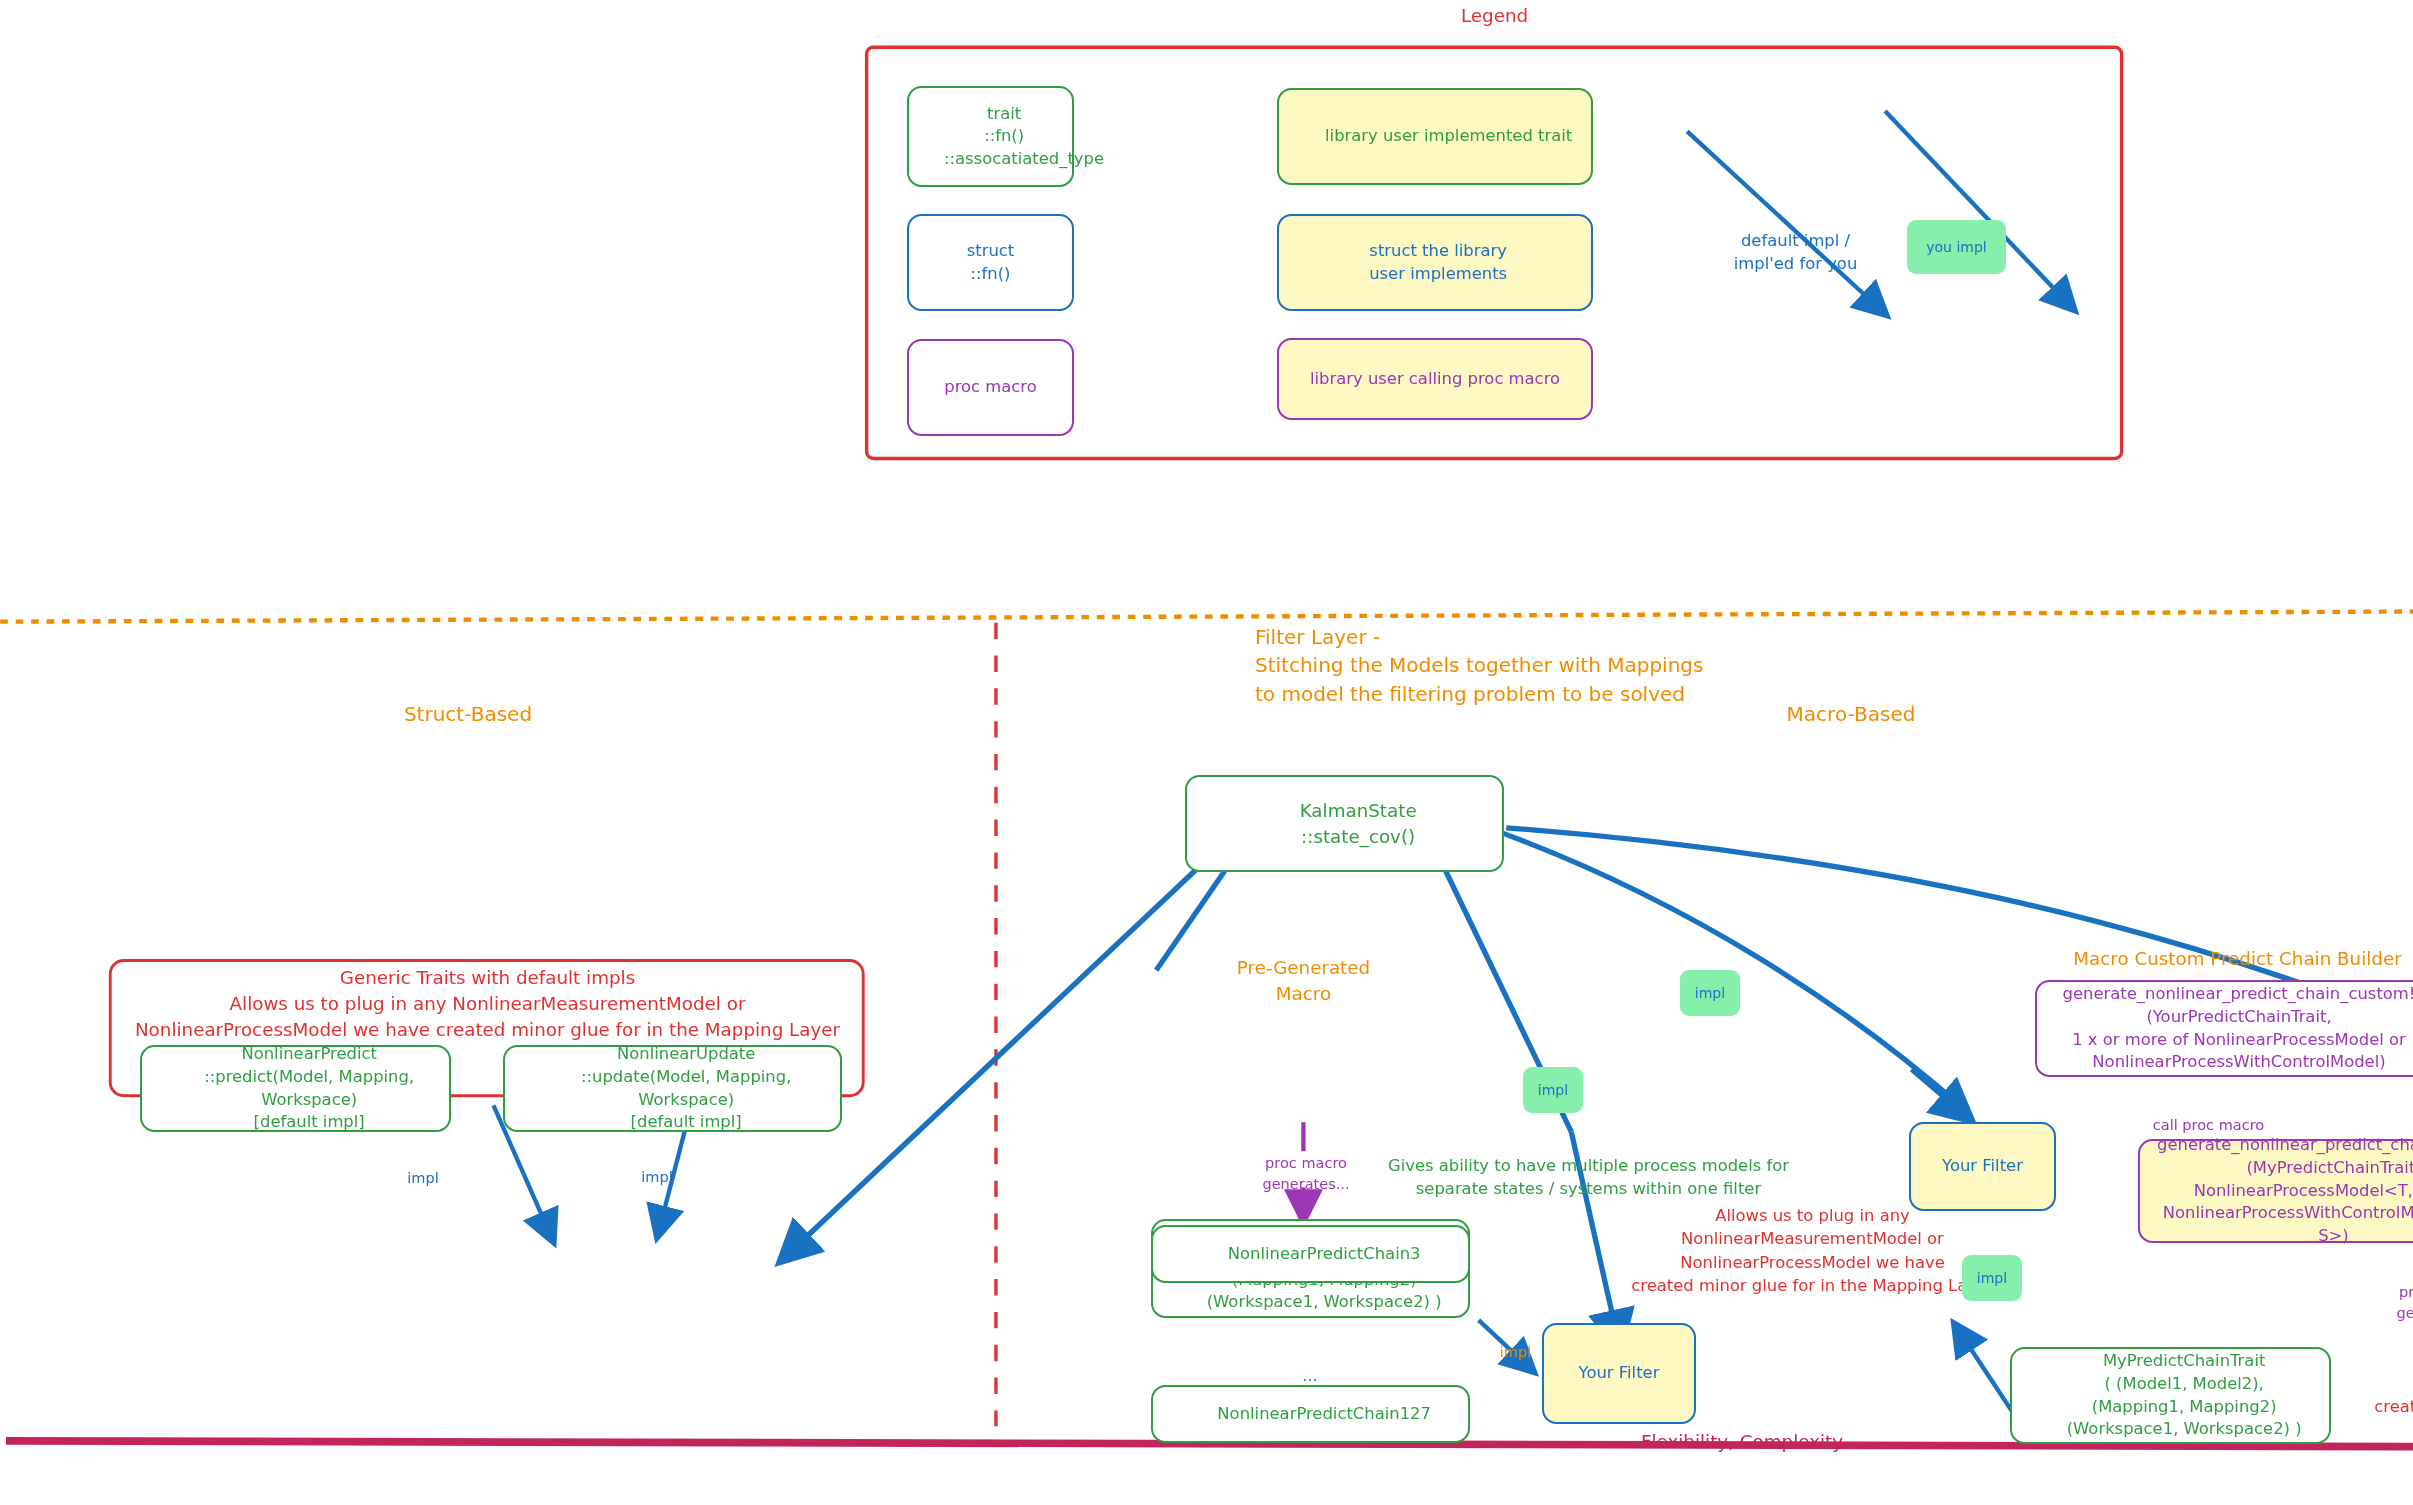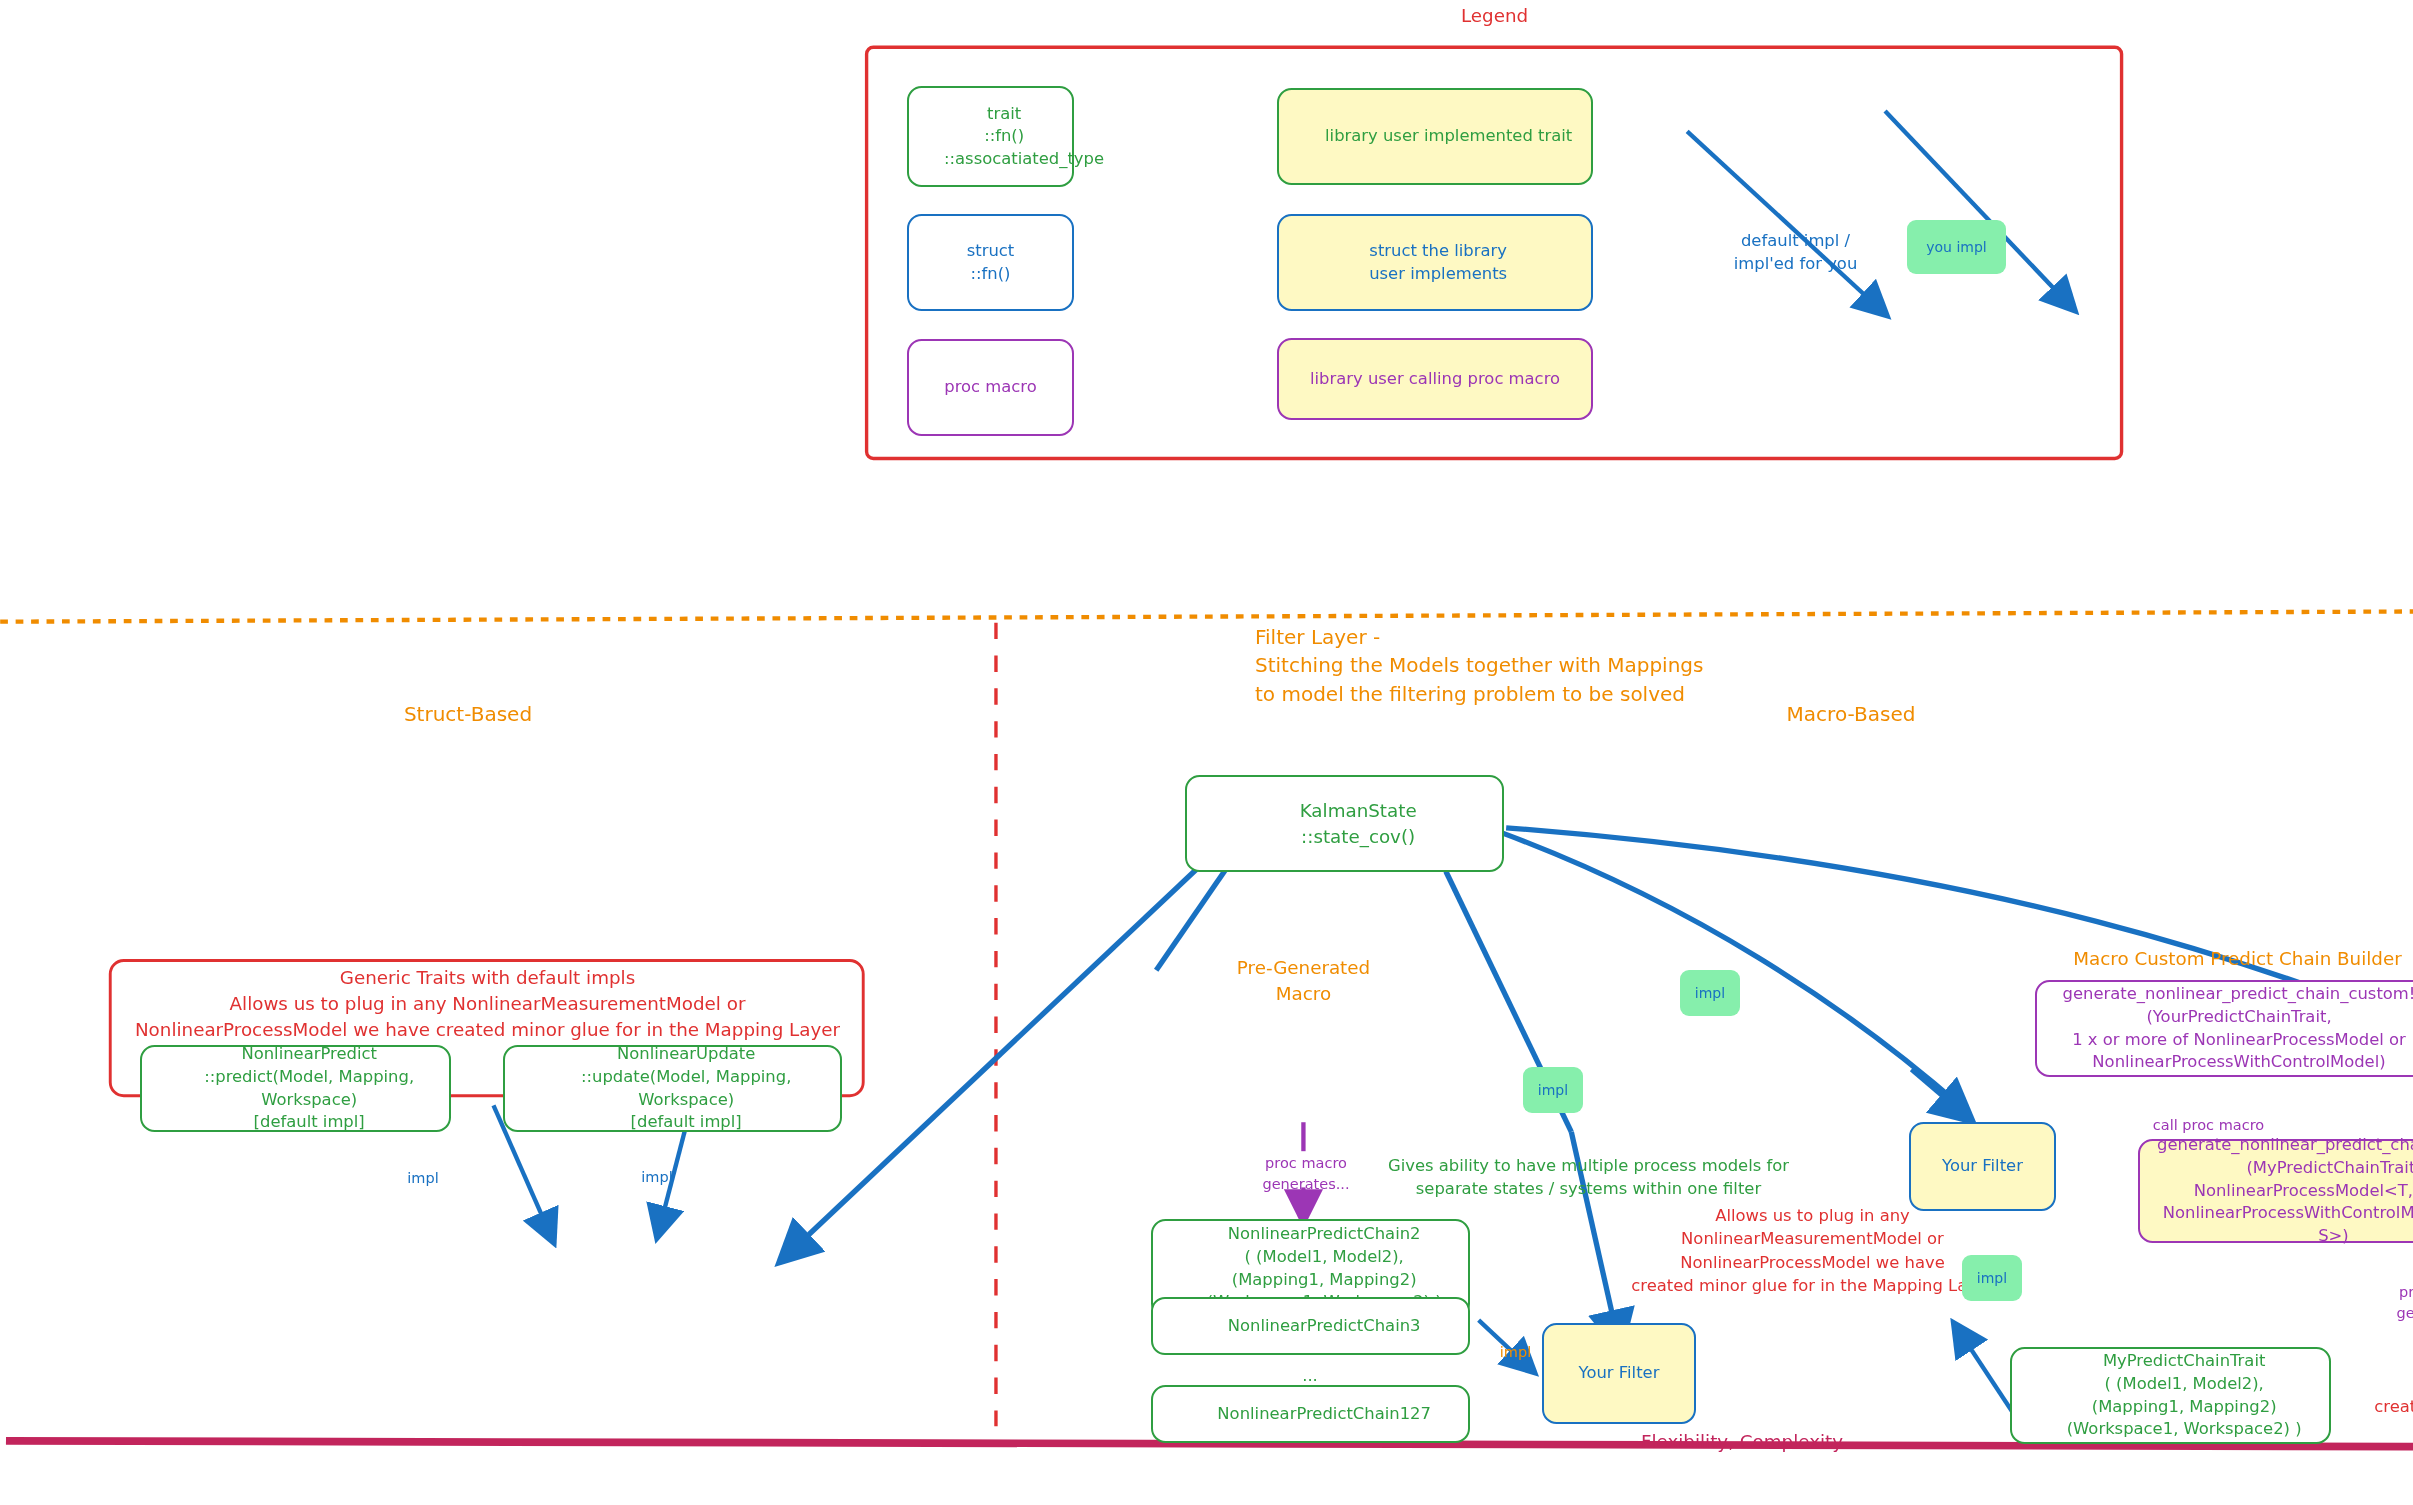--- a/index.html
+++ b/index.html
@@ -192,21 +192,21 @@
   <div class="label sz-sm lbl-green" style="left: 1347px; top: 1154px; width: 483px; white-space: pre-line;">Gives ability to have multiple process models for
 separate states / systems within one filter</div>
 
   <div class="node green sz-sm" style="left:1151px;top:1219px;width:319px;height:99px;">
     <div class="txt" style="white-space: pre-line;">NonlinearPredictChain2
 ( (Model1, Model2),
 (Mapping1, Mapping2)
 (Workspace1, Workspace2) )</div>
   </div>
 
-  <div class="node green sz-sm" style="left:1151px;top:1297px;width:319px;height:58px;border-radius:14px;">
+  <div class="node green sz-sm" style="left:1151px;top:1225px;width:319px;height:58px;">
     <div class="txt">NonlinearPredictChain3</div>
   </div>
 
   <div class="label sz-sm lbl-green" style="left:1274px;top:1364px;width:72px;">...</div>
 
   <div class="node green sz-sm" style="left:1151px;top:1385px;width:319px;height:58px;">
     <div class="txt">NonlinearPredictChain127</div>
   </div>
 
   <div class="label sz-sm lbl-red" style="left: 1564px; top: 1204px; width: 497px; white-space: pre-line;">Allows us to plug in any

